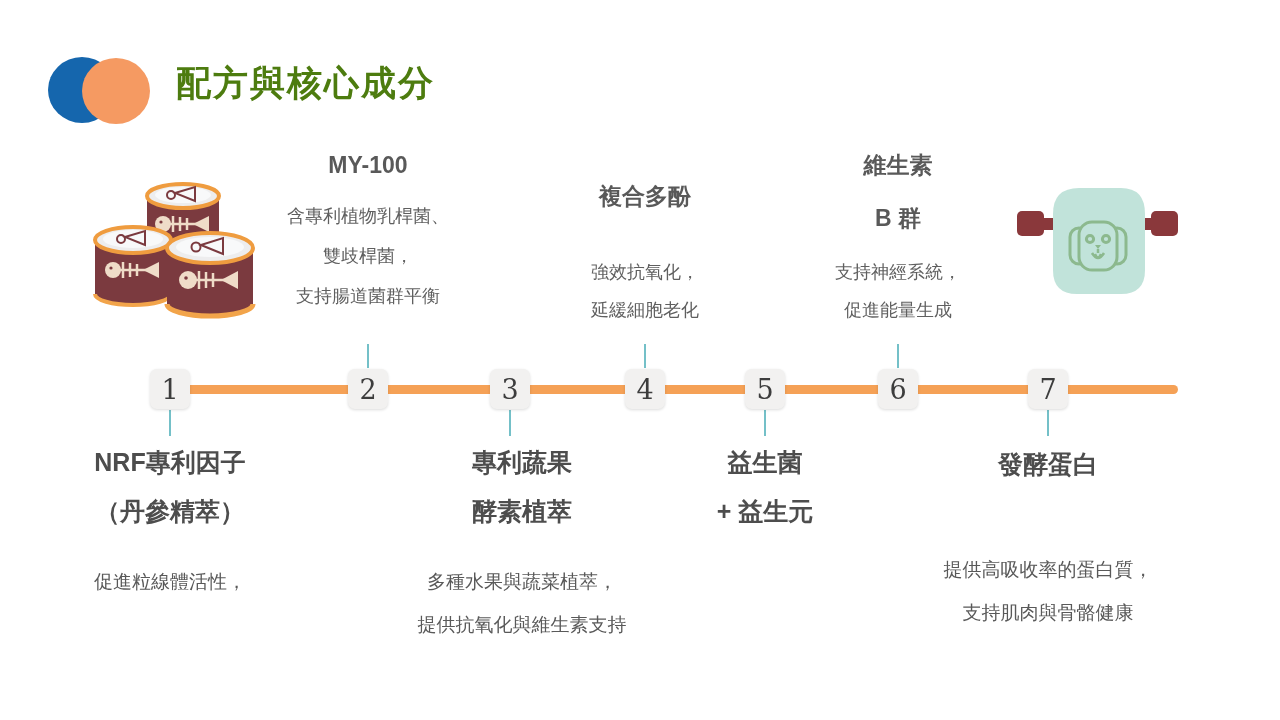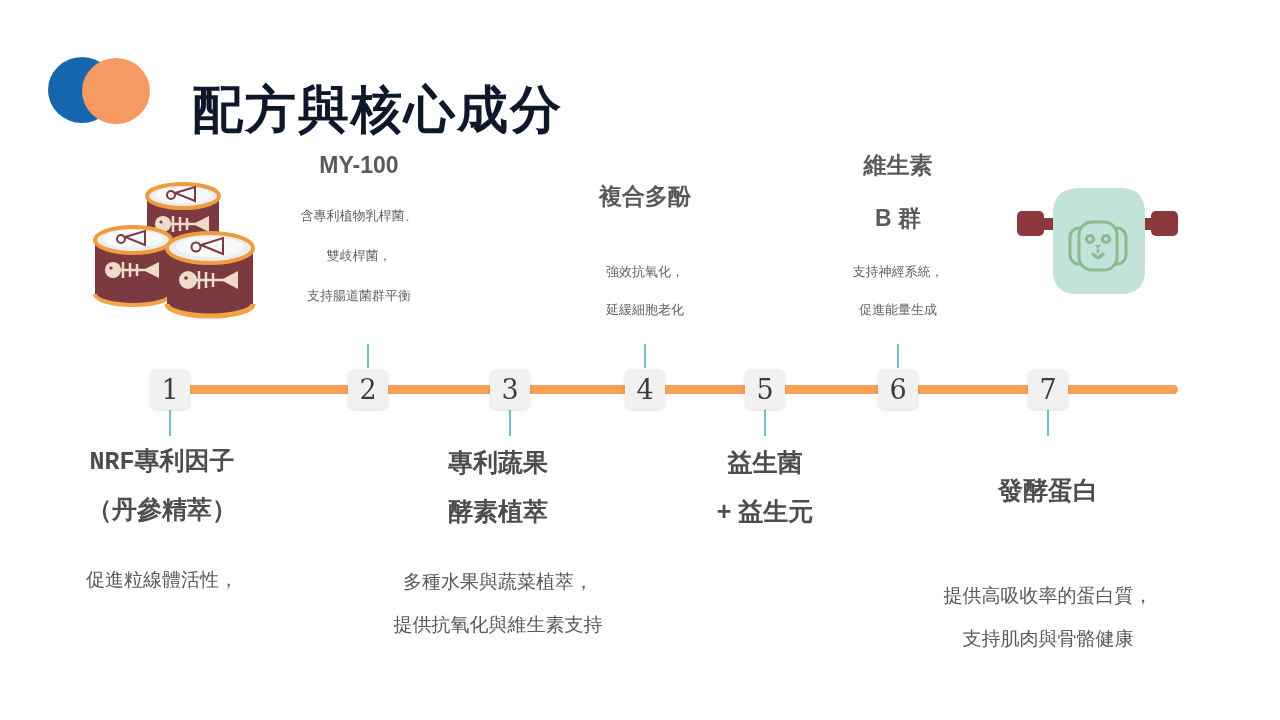--- a/index.html
+++ b/index.html
@@ -5,36 +5,36 @@
   html,body{margin:0;padding:0;background:#888;}
   .slide{
     position:relative;width:1280px;height:720px;background:#ffffff;overflow:hidden;
     font-family:"Liberation Sans","DejaVu Sans",sans-serif;margin:0 auto;
   }
   
   .deco-circle{position:absolute;border-radius:50%;}
   .deco-blue{left:48px;top:57px;width:68px;height:66px;background:#1566ad;}
   .deco-orange{left:82px;top:58px;width:68px;height:66px;background:#f59a62;}
   .page-title{
-    position:absolute;left:176px;top:60px;margin:16px;
-    font-size:51px;font-weight:800;color:#0f172a;letter-spacing:2px;
+    position:absolute;left:176px;top:60px;margin:0;
+    font-size:35px;font-weight:800;color:#4d7c0f;letter-spacing:2px;
   }
   
   .tl-line{position:absolute;left:166px;top:385px;width:1012px;height:9px;background:#f5a156;border-radius:5px;}
   .connector{position:absolute;width:2px;background:#74c0c8;}
   .num-box{
     position:absolute;top:369px;width:40px;height:40px;background:#f2f1f0;border-radius:7px;
     display:flex;align-items:center;justify-content:center;
     font-family:"DejaVu Serif",serif;font-size:27px;color:#3d3d3d;
     box-shadow:0 1px 3px rgba(0,0,0,.14);
   }
   
   .tblock{position:absolute;text-align:center;}
   .t-title{font-size:23px;font-weight:700;color:#595959;line-height:53px;}
-  .t-desc{font-size:13px;color:#5f5f5f;line-height:40px;}
+  .t-desc{font-size:18px;color:#5f5f5f;line-height:40px;}
   .t-desc.tight{line-height:38px;}
   .b-title{font-size:25px;font-weight:700;color:#4d4d4d;line-height:49px;}
   .b-desc{font-size:19px;color:#595959;line-height:43px;}
   .icon-wrap{position:absolute;}
 </style>
 </head>
 <body>
 
 <div class="slide">
 
@@ -146,21 +146,21 @@
   <div class="num-box" style="left:745px;">
       <span>5</span>
     </div>
   <div class="num-box" style="left:878px;">
       <span>6</span>
     </div>
   <div class="num-box" style="left:1028px;">
       <span>7</span>
     </div>
 
-  <div class="tblock" style="left:209px;top:139px;width:300px;">
+  <div class="tblock" style="left:218px;top:139px;width:300px;">
     <div class="t-title">
       <div>MY-100</div>
     </div>
     <div class="t-desc" style="margin-top:4px;">
       <div>含專利植物乳桿菌、</div>
       <div>雙歧桿菌，</div>
       <div>支持腸道菌群平衡</div>
     </div>
   </div>
 
@@ -178,49 +178,49 @@
     <div class="t-title">
       <div>維生素</div>
       <div>B 群</div>
     </div>
     <div class="t-desc tight" style="margin-top:8px;">
       <div>支持神經系統，</div>
       <div>促進能量生成</div>
     </div>
   </div>
 
-  <div class="tblock" style="left:2px;top:438px;width:320px;font-family:Liberation Mono, monospace;">
+  <div class="tblock" style="left:10px;top:438px;width:320px;">
     <div class="b-title">
       <div>NRF專利因子</div>
       <div>（丹參精萃）</div>
     </div>
     <div class="b-desc" style="margin-top:24px;">
       <div>促進粒線體活性，</div>
     </div>
   </div>
 
-  <div class="tblock" style="left:338px;top:438px;width:320px;">
+  <div class="tblock" style="left:362px;top:438px;width:320px;">
     <div class="b-title">
       <div>專利蔬果</div>
       <div>酵素植萃</div>
     </div>
     <div class="b-desc" style="margin-top:24px;">
       <div>多種水果與蔬菜植萃，</div>
       <div>提供抗氧化與維生素支持</div>
     </div>
   </div>
 
   <div class="tblock" style="left:615px;top:438px;width:300px;">
     <div class="b-title">
       <div>益生菌</div>
       <div>+ 益生元</div>
     </div>
   </div>
 
-  <div class="tblock" style="left:888px;top:466px;width:320px;">
+  <div class="tblock" style="left:888px;top:440px;width:320px;">
     <div class="b-title">
       <div>發酵蛋白</div>
     </div>
     <div class="b-desc" style="margin-top:59px;">
       <div>提供高吸收率的蛋白質，</div>
       <div>支持肌肉與骨骼健康</div>
     </div>
   </div>
 
 </div>

